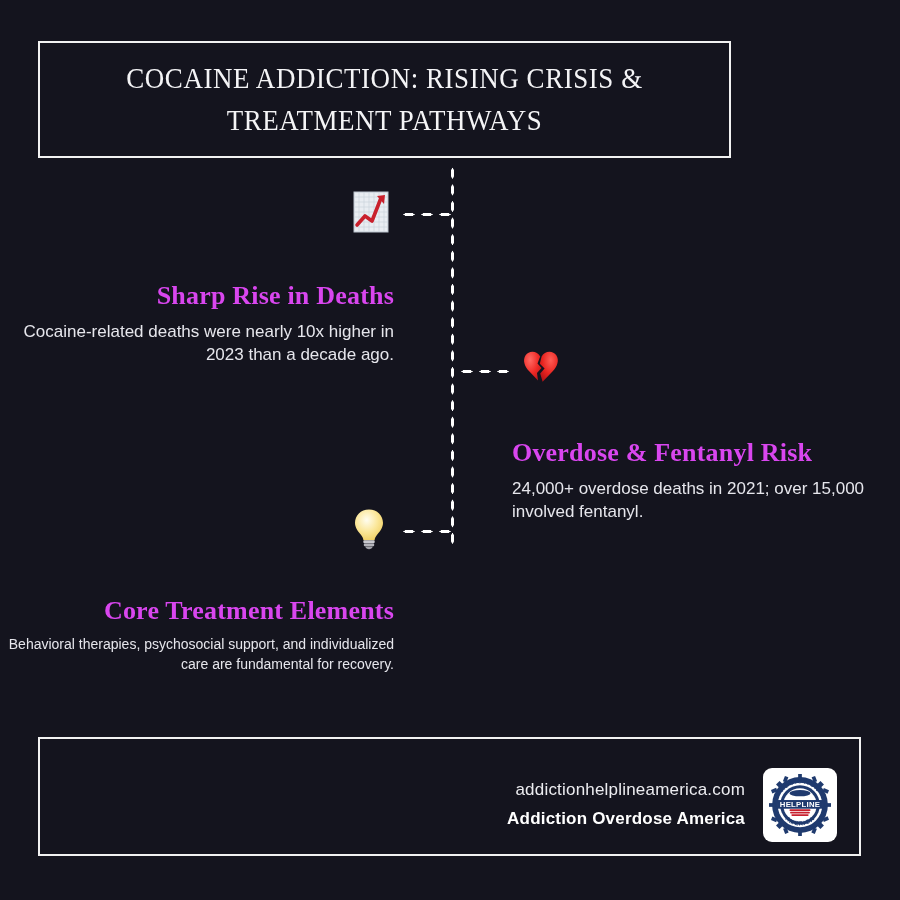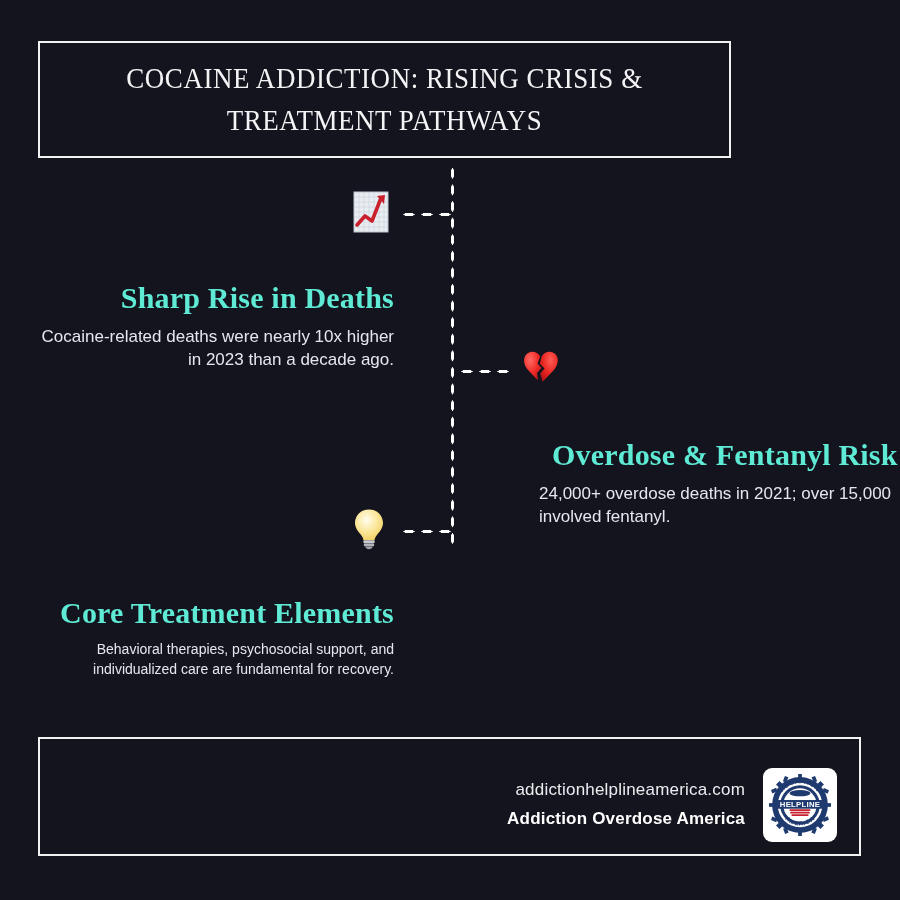--- a/index.html
+++ b/index.html
@@ -75,33 +75,31 @@
   .emoji {
     position: absolute;
     font-size: 40px;
     line-height: 1;
     font-family: "DejaVu Sans", sans-serif;
   }
   .emoji-img { display: block; }
 
   .sec-heading {
     font-family: "Liberation Serif", serif;
-    color: #5eead4;
+    color: #d946ef;
     font-weight: 700;
-    font-size: 30px;
+    font-size: 26px;
     line-height: 1.2;
     letter-spacing: 0.2px;
-    margin-left: 40px;
   }
   .sec-body {
     color: #e6e6ec;
     font-size: 17px;
     line-height: 1.35;
     font-weight: 400;
-    padding-left: 27px;
   }
 
   
   .sec-1 { left: 0px; top: 188px; width: 394px; text-align: right; }
   .sec-1 .sec-heading { margin-top: 92px; }
   .sec-1 .sec-body { margin-top: 10px; }
 
   
   .sec-2 { left: 512px; top: 345px; width: 390px; text-align: left; }
   .sec-2 .sec-heading { margin-top: 92px; }

